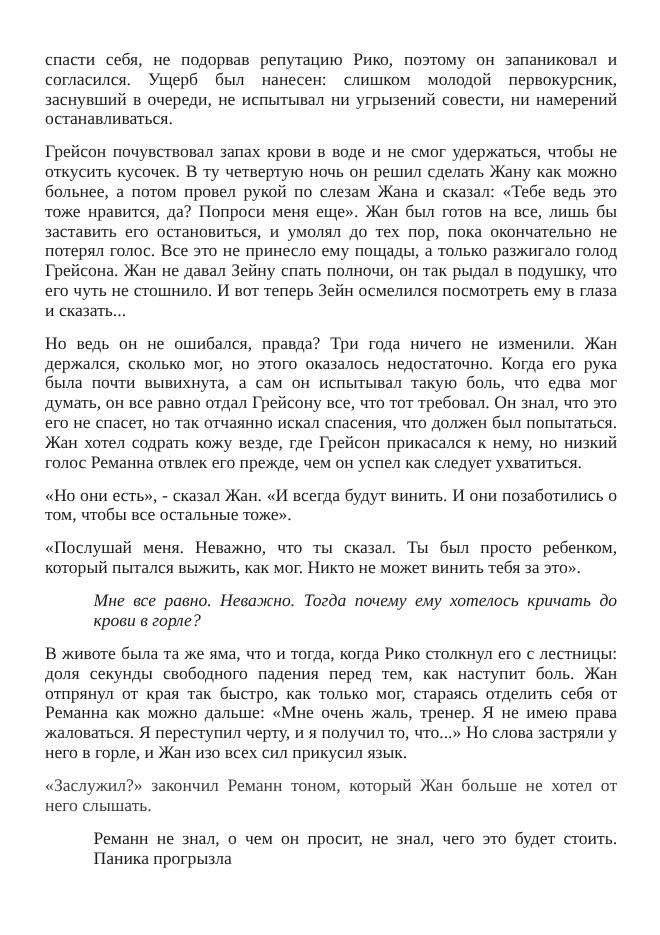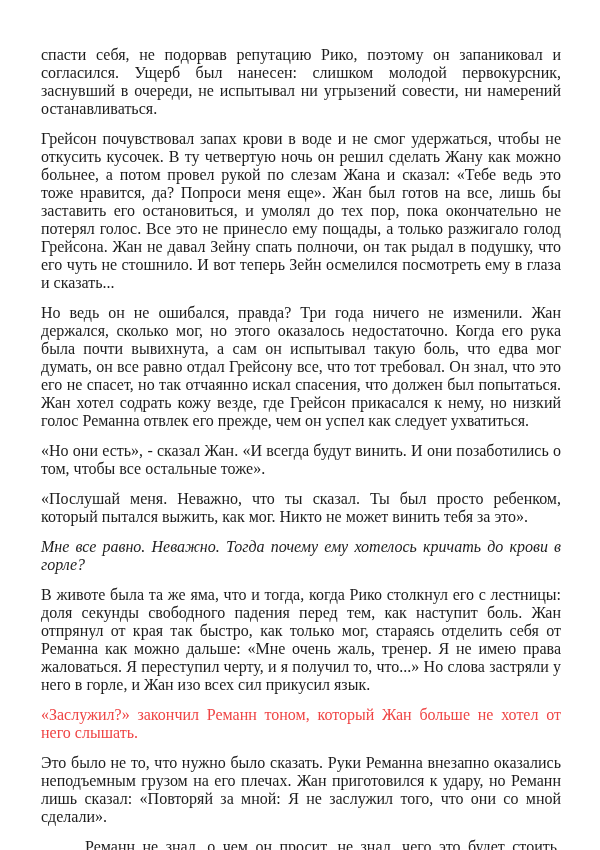--- a/index.html
+++ b/index.html
@@ -35,19 +35,18 @@
 </head>
 <body style="background: rgb(255, 255, 255);">
 
 <main class="page">
   <div id="paragraphs">
       <p class="para" style="color: rgb(28, 28, 28);">спасти себя, не подорвав репутацию Рико, поэтому он запаниковал и согласился. Ущерб был нанесен: слишком молодой первокурсник, заснувший в очереди, не испытывал ни угрызений совести, ни намерений останавливаться.</p>
       <p class="para" style="color: rgb(28, 28, 28);">Грейсон почувствовал запах крови в воде и не смог удержаться, чтобы не откусить кусочек. В ту четвертую ночь он решил сделать Жану как можно больнее, а потом провел рукой по слезам Жана и сказал: «Тебе ведь это тоже нравится, да? Попроси меня еще». Жан был готов на все, лишь бы заставить его остановиться, и умолял до тех пор, пока окончательно не потерял голос. Все это не принесло ему пощады, а только разжигало голод Грейсона. Жан не давал Зейну спать полночи, он так рыдал в подушку, что его чуть не стошнило. И вот теперь Зейн осмелился посмотреть ему в глаза и сказать...</p>
       <p class="para" style="color: rgb(28, 28, 28);">Но ведь он не ошибался, правда? Три года ничего не изменили. Жан держался, сколько мог, но этого оказалось недостаточно. Когда его рука была почти вывихнута, а сам он испытывал такую боль, что едва мог думать, он все равно отдал Грейсону все, что тот требовал. Он знал, что это его не спасет, но так отчаянно искал спасения, что должен был попытаться. Жан хотел содрать кожу везде, где Грейсон прикасался к нему, но низкий голос Реманна отвлек его прежде, чем он успел как следует ухватиться.</p>
       <p class="para" style="color: rgb(28, 28, 28);">«Но они есть», - сказал Жан. «И всегда будут винить. И они позаботились о том, чтобы все остальные тоже».</p>
       <p class="para" style="color: rgb(28, 28, 28);">«Послушай меня. Неважно, что ты сказал. Ты был просто ребенком, который пытался выжить, как мог. Никто не может винить тебя за это».</p>
-      <p class="para italic" style="color: rgb(28, 28, 28);">Мне все равно. Неважно. Тогда почему ему хотелось кричать до крови в горле?</p>
+      <p class="para italic" style="color: rgb(28, 28, 28); margin-left: 44px;">Мне все равно. Неважно. Тогда почему ему хотелось кричать до крови в горле?</p>
       <p class="para" style="color: rgb(28, 28, 28);">В животе была та же яма, что и тогда, когда Рико столкнул его с лестницы: доля секунды свободного падения перед тем, как наступит боль. Жан отпрянул от края так быстро, как только мог, стараясь отделить себя от Реманна как можно дальше: «Мне очень жаль, тренер. Я не имею права жаловаться. Я переступил черту, и я получил то, что...» Но слова застряли у него в горле, и Жан изо всех сил прикусил язык.</p>
-      <p class="para" style="color: #ef4444;">«Заслужил?» закончил Реманн тоном, который Жан больше не хотел от него слышать.</p>
-      <p class="para" style="color: rgb(28, 28, 28);">Это было не то, что нужно было сказать. Руки Реманна внезапно оказались неподъемным грузом на его плечах. Жан приготовился к удару, но Реманн лишь сказал: «Повторяй за мной: Я не заслужил того, что они со мной сделали».</p>
+      <p class="para" style="color: #404040;">«Заслужил?» закончил Реманн тоном, который Жан больше не хотел от него слышать.</p>
       <p class="para" style="color: rgb(28, 28, 28); margin-left: 44px;">Реманн не знал, о чем он просит, не знал, чего это будет стоить. Паника прогрызла</p>
     </div>
 </main>
 
 </body></html>

